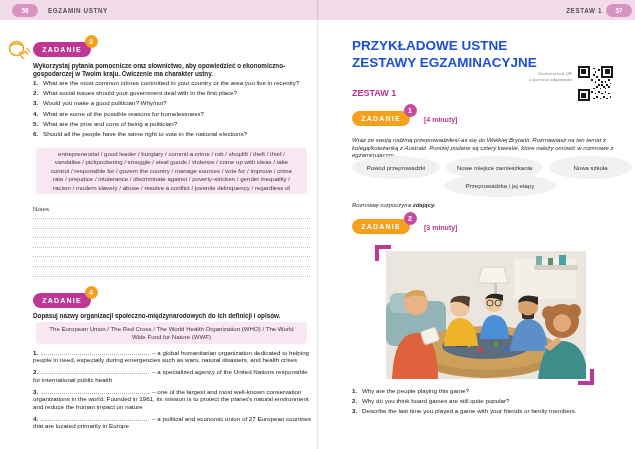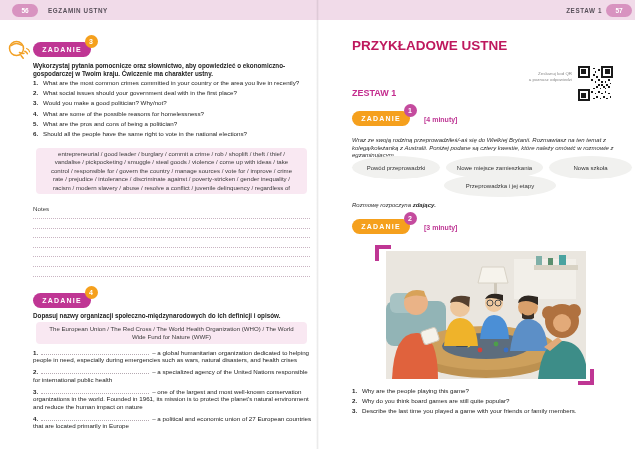--- a/index.html
+++ b/index.html
@@ -35,21 +35,21 @@
              text-align:center; font-size:6.1px; color:#3a3a3a; line-height:8.4px; padding:4px 12px; }
   .notes-label { position:absolute; font-size:6.2px; color:#3a3a3a; }
   .notes { position:absolute; }
   .nline { height:0; border-bottom:1px dotted #c9b4c2; margin-bottom:8.6px; }
   .itemlist { position:absolute; counter-reset:it; }
   .item { font-size:6.2px; color:#222; line-height:7.4px; margin-bottom:4.6px; }
   .item::before { counter-increment:it; content:counter(it) "."; font-weight:bold; margin-right:3px; }
   .blank { display:inline-block; width:108px; height:5px; border-bottom:1px dotted #b5a9b1; margin-right:3px; }
 
   
-  .rtitle { position:absolute; left:352px; top:38px; font-size:13.5px; font-weight:bold; color:#be185d; line-height:16.5px; }
+  .rtitle { position:absolute; left:352px; top:38px; font-size:13.5px; font-weight:bold; color:#1d4ed8; line-height:16.5px; }
   .rsection { position:absolute; left:352px; top:88px; font-size:9px; font-weight:bold; color:#c42c8e; }
   .qr-caption { position:absolute; left:500px; top:71px; width:72px; text-align:right; font-size:4.4px; color:#8a8a8a; line-height:5.6px; }
   .qr { position:absolute; left:578px; top:66px; width:35px; height:35px; }
   .ital { position:absolute; font-size:6px; font-style:italic; color:#2c2c2c; line-height:7.6px; }
   .oval { position:absolute; background:#f1f1ef; border-radius:50%; display:flex; align-items:center; justify-content:center;
           font-size:6px; color:#333; text-align:center; padding:2px 8px; }
   .starter-bold { font-weight:bold; }
   .photo-wrap { position:absolute; left:386px; top:251px; width:200px; height:128px; background:#e9e6e0; overflow:hidden; }
   .corner { position:absolute; width:16px; height:16px; }
   .corner.tl { left:375px; top:245px; border-left:4px solid #bf3694; border-top:4px solid #bf3694; }
@@ -134,20 +134,21 @@
 
   <div class="itemlist" style="left:33px; top:349px; width:281px;">
     <div class="item"><span class="blank"></span><span>– a global humanitarian organization dedicated to helping people in need, especially during emergencies such as wars, natural disasters, and health crises</span></div>
     <div class="item"><span class="blank"></span><span>– a specialized agency of the United Nations responsible for international public health</span></div>
     <div class="item"><span class="blank"></span><span>– one of the largest and most well-known conservation organizations in the world. Founded in 1961, its mission is to protect the planet's natural environment and reduce the human impact on nature</span></div>
     <div class="item"><span class="blank"></span><span>– a political and economic union of 27 European countries that are located primarily in Europe</span></div>
   </div>
 
   <div class="rtitle">
     <div>PRZYKŁADOWE USTNE</div>
+    <div>ZESTAWY EGZAMINACYJNE</div>
   </div>
 
   <div class="rsection">ZESTAW 1</div>
 
   <div class="qr-caption">
     <div>Zeskanuj kod QR</div>
     <div>a poznasz odpowiedzi</div>
   </div>
 
   <svg class="qr" viewBox="0 0 21 21" shape-rendering="crispEdges">

